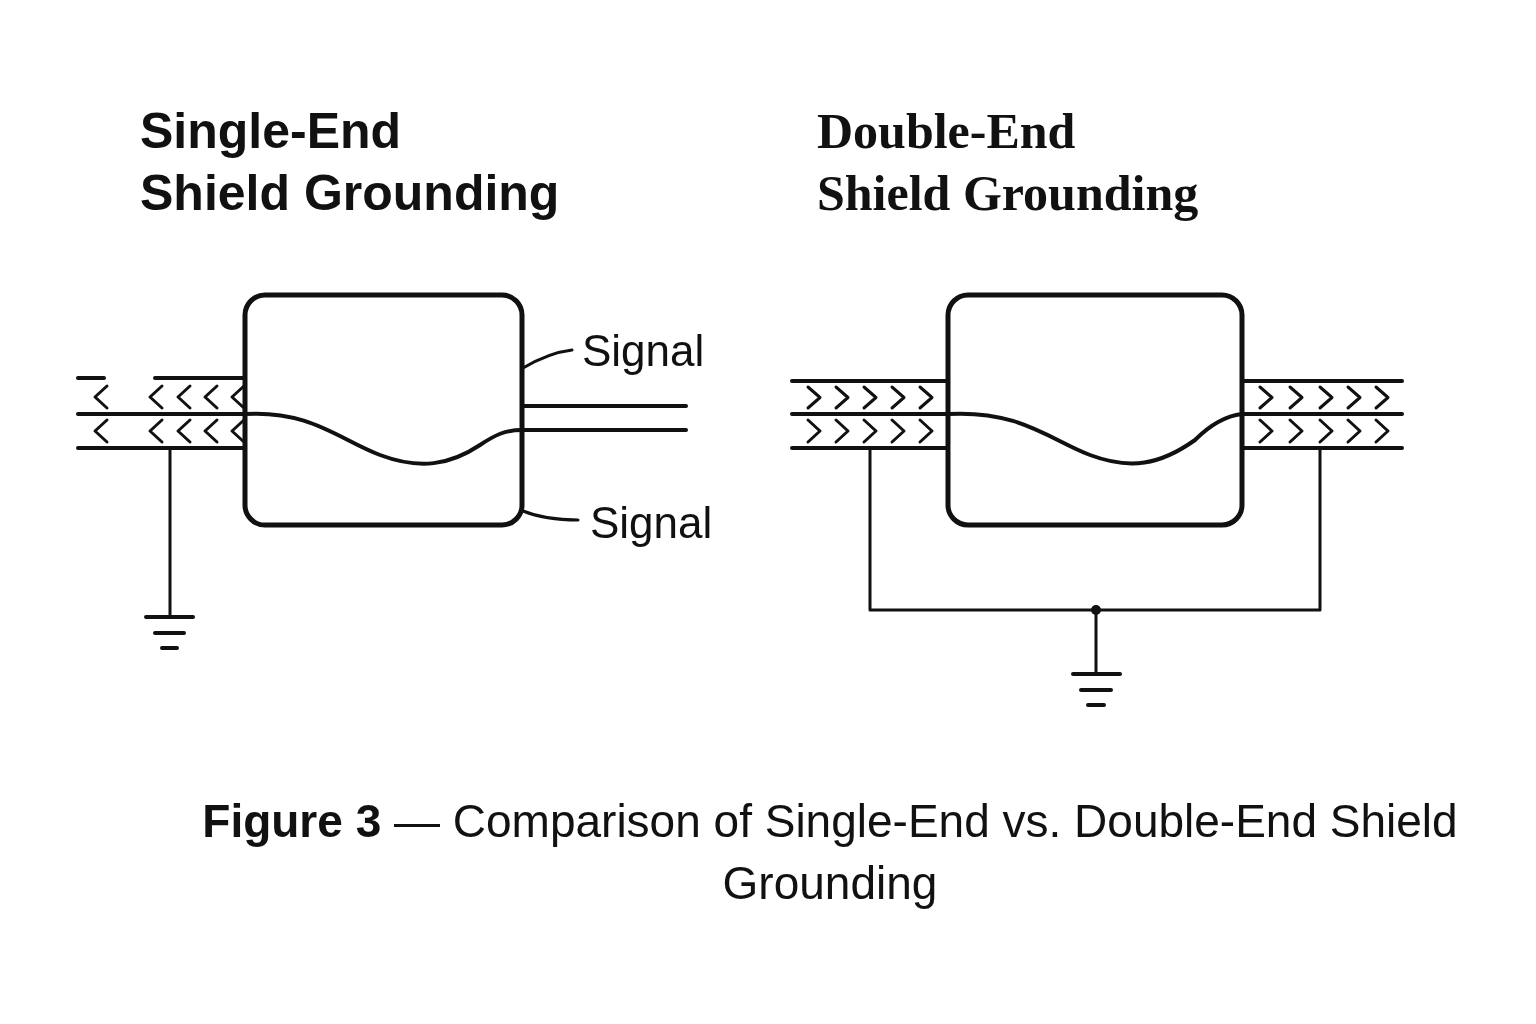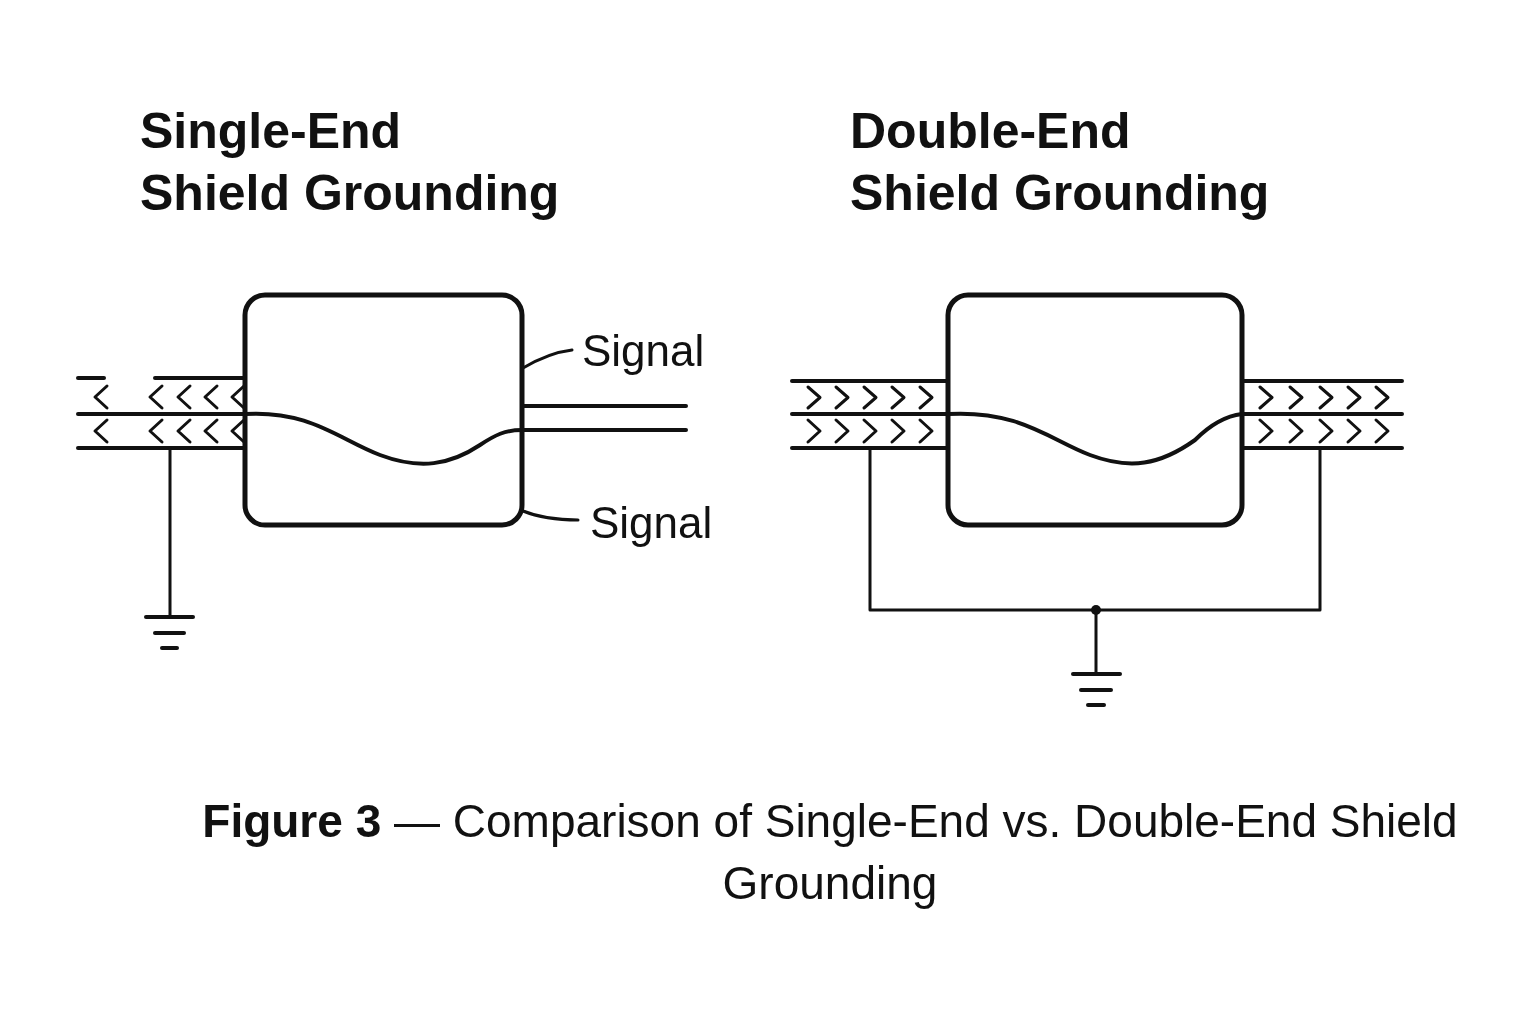--- a/index.html
+++ b/index.html
@@ -1,19 +1,19 @@
 <!DOCTYPE html>
 <html><head>
   <meta charset="utf-8">
   <style>
     html, body { margin: 0; padding: 0; background: #ffffff; }
     body { width: 1536px; height: 1024px; position: relative; overflow: hidden; font-family: "Liberation Sans", sans-serif; color: #111111; }
     .heading { position: absolute; text-align: left; font-weight: bold; font-size: 50px; line-height: 62px; color: #111; }
     #h-left { left: 140px; width: 500px; top: 100px; }
-    #h-right { left: 850px; width: 500px; top: 100px; }
+    #h-right { left: 817px; width: 500px; top: 100px; font-family: Liberation Serif, serif; }
     .caption { position: absolute; left: 130px; width: 1400px; top: 790px; text-align: center; font-size: 46px; line-height: 62px; color: #111; }
     .caption b { font-weight: bold; }
     svg#diagram { position: absolute; left: 0; top: 0; }
     .sig-label { font-family: "Liberation Sans", sans-serif; font-size: 44px; fill: #111; }
   </style>
 </head>
 <body>
 
 <div class="heading" id="h-left">
   <div>Single-End</div>

